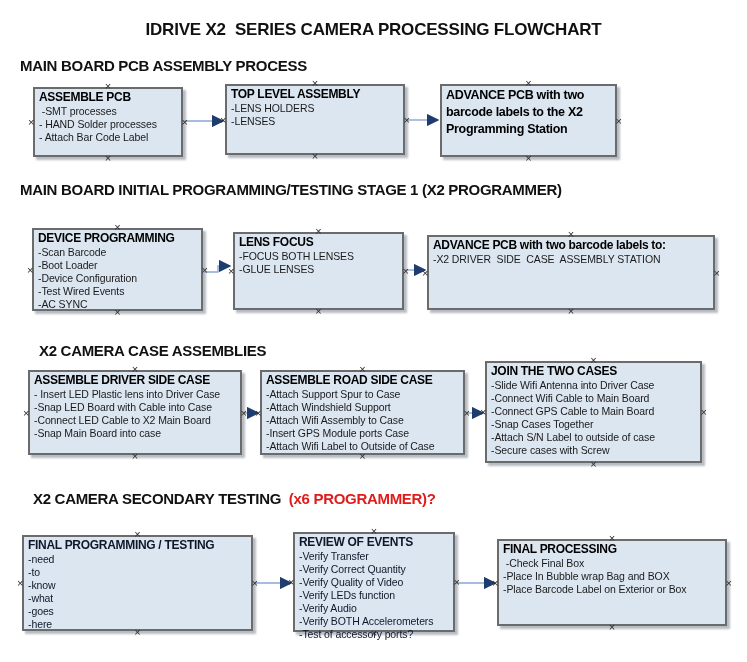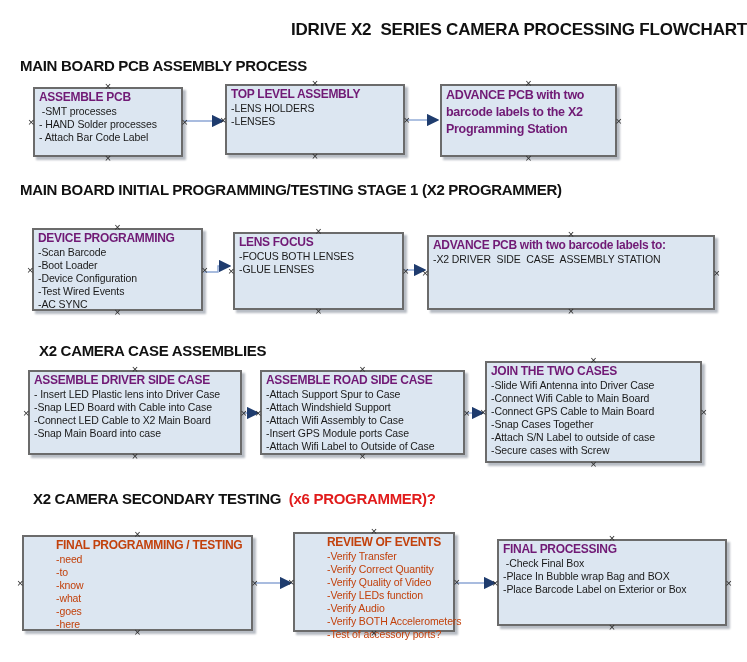--- a/index.html
+++ b/index.html
@@ -1,44 +1,44 @@
 <!DOCTYPE html>
 <html><head>
 <meta charset="utf-8">
 <style>
   html,body{margin:0;padding:0;}
   body{
     width:747px;height:662px;position:relative;background:#ffffff;
     font-family:"Liberation Sans", sans-serif;color:#111;overflow:hidden;
   }
   .page-title{
-    position:absolute;left:0;top:20px;width:747px;text-align:right;
+    position:absolute;left:0;top:20px;width:747px;text-align:center;
     font-size:17px;font-weight:bold;letter-spacing:-0.2px;color:#111;
     white-space:pre;
   }
   .sec-heading{
     position:absolute;font-size:15px;font-weight:bold;letter-spacing:-0.3px;
     color:#111;white-space:pre;
   }
   .sec-heading .red-part{color:#e11b1b;}
   .fbox{
     position:absolute;background:#dce6f1;border:2px solid #6b6b6b;
     box-shadow:3px 3px 2px #b7bcc4;box-sizing:border-box;
     padding:1px 0 0 4px;overflow:visible;
   }
   .btitle{
     font-size:12px;font-weight:bold;letter-spacing:-0.3px;line-height:15px;
-    white-space:nowrap;color:#701a75;
+    white-space:nowrap;color:#000000;
   }
   .btitle.wrap{white-space:normal;line-height:17px;font-size:12.5px;}
   .bitem{
     font-size:10.5px;line-height:13px;white-space:pre;color:#1a1a1a;
     letter-spacing:-0.1px;
   }
-  .fbox.red .btitle,.fbox.red .bitem{color:#c2410c;margin-left:28px;}
+  .fbox.red .btitle,.fbox.red .bitem{color:#0f172a;}
   .cp{
     position:absolute;font-size:11px;line-height:8px;color:#2b2b2b;
     font-weight:normal;z-index:3;
   }
   .cp-t{top:-7px;left:50%;transform:translateX(-50%);}
   .cp-b{bottom:-7px;left:50%;transform:translateX(-50%);}
   .cp-l{left:-7px;top:50%;transform:translateY(-50%);}
   .cp-r{right:-7px;top:50%;transform:translateY(-50%);}
   #connector-layer{position:absolute;left:0;top:0;pointer-events:none;z-index:2;}
 </style>

